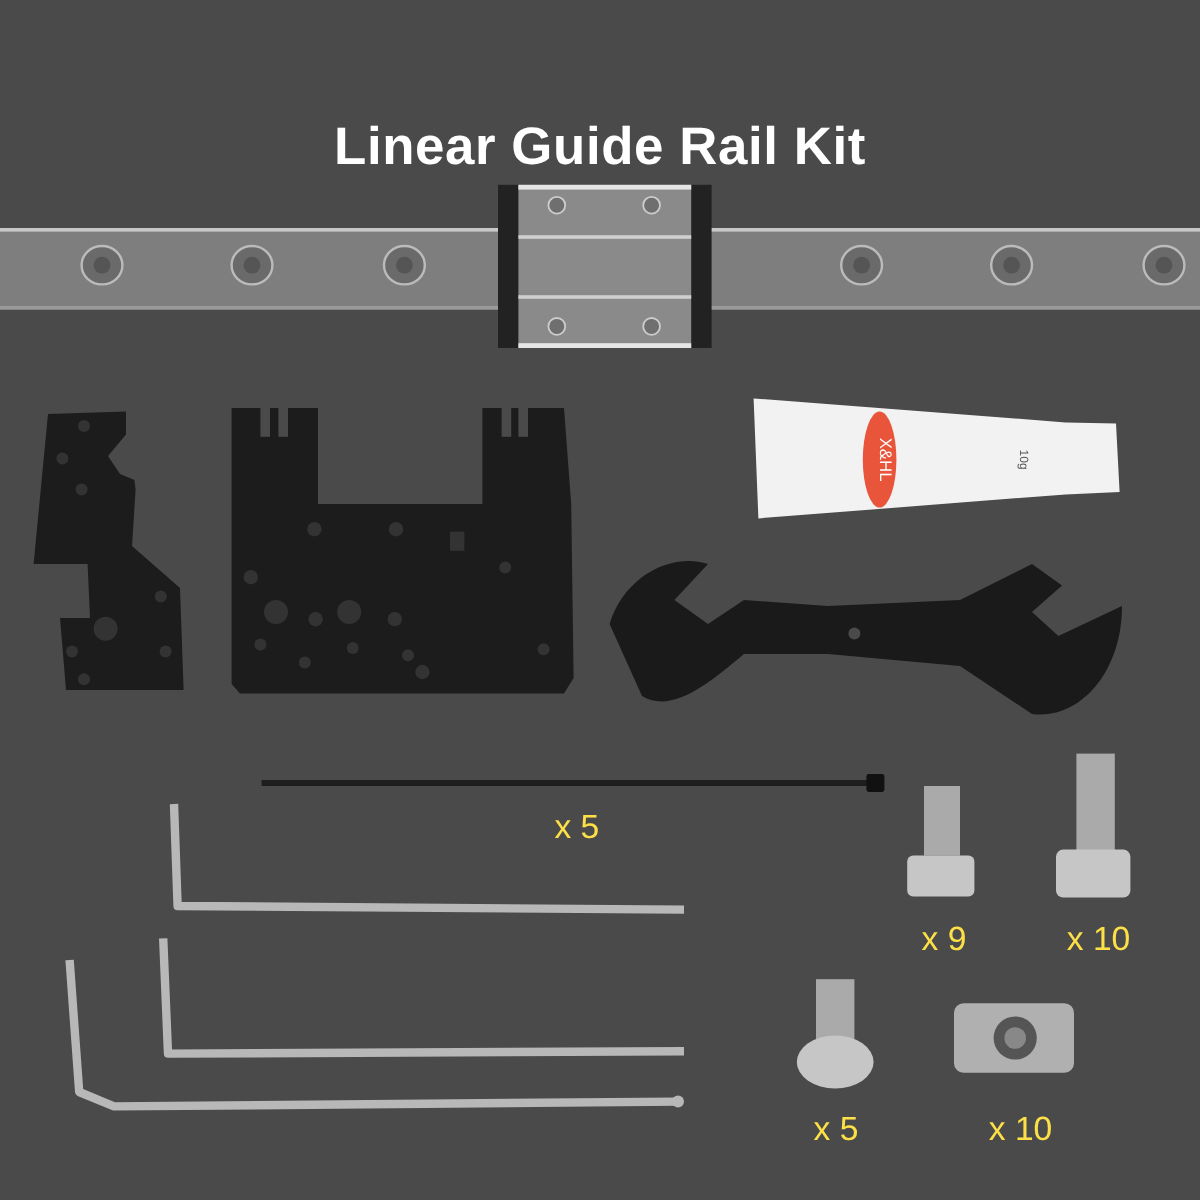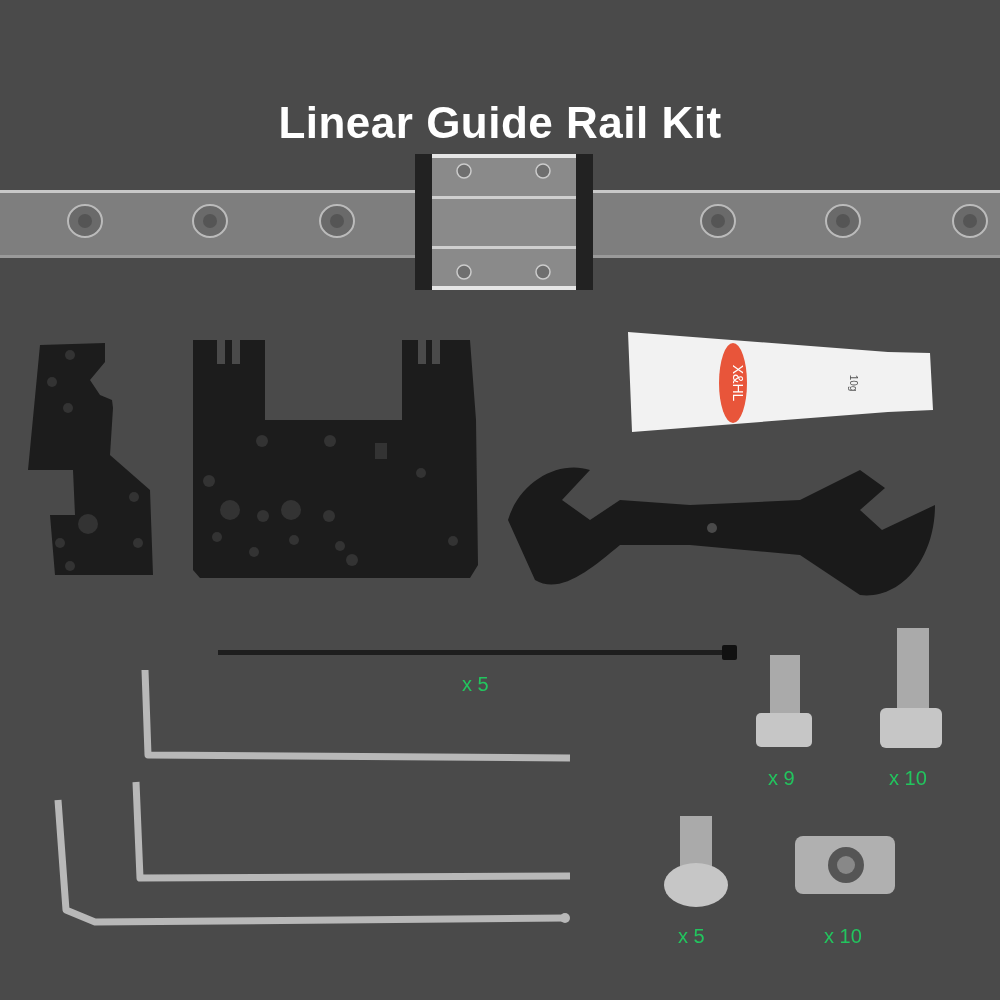--- a/index.html
+++ b/index.html
@@ -1,18 +1,18 @@
 <!DOCTYPE html>
 <html><head>
 <meta charset="utf-8">
 <style>
   html,body{margin:0;padding:0;}
   body{width:1000px;height:1000px;background:#4a4a4a;position:relative;overflow:hidden;font-family:"Liberation Sans","DejaVu Sans",sans-serif;}
   .title{position:absolute;top:62px;left:0;width:1000px;text-align:center;color:#fff;font-size:44px;font-weight:bold;letter-spacing:0.5px;margin-top:36px;}
-  .label{position:absolute;color:#22c55e;font-size:20px;}
+  .label{position:absolute;color:#fde047;font-size:28px;}
   svg{position:absolute;left:0;top:0;}
 </style>
 </head>
 <body>
 
 <div class="title">Linear Guide Rail Kit</div>
 
 <svg width="1000" height="1000" viewBox="0 0 1000 1000">
 
   <g>

